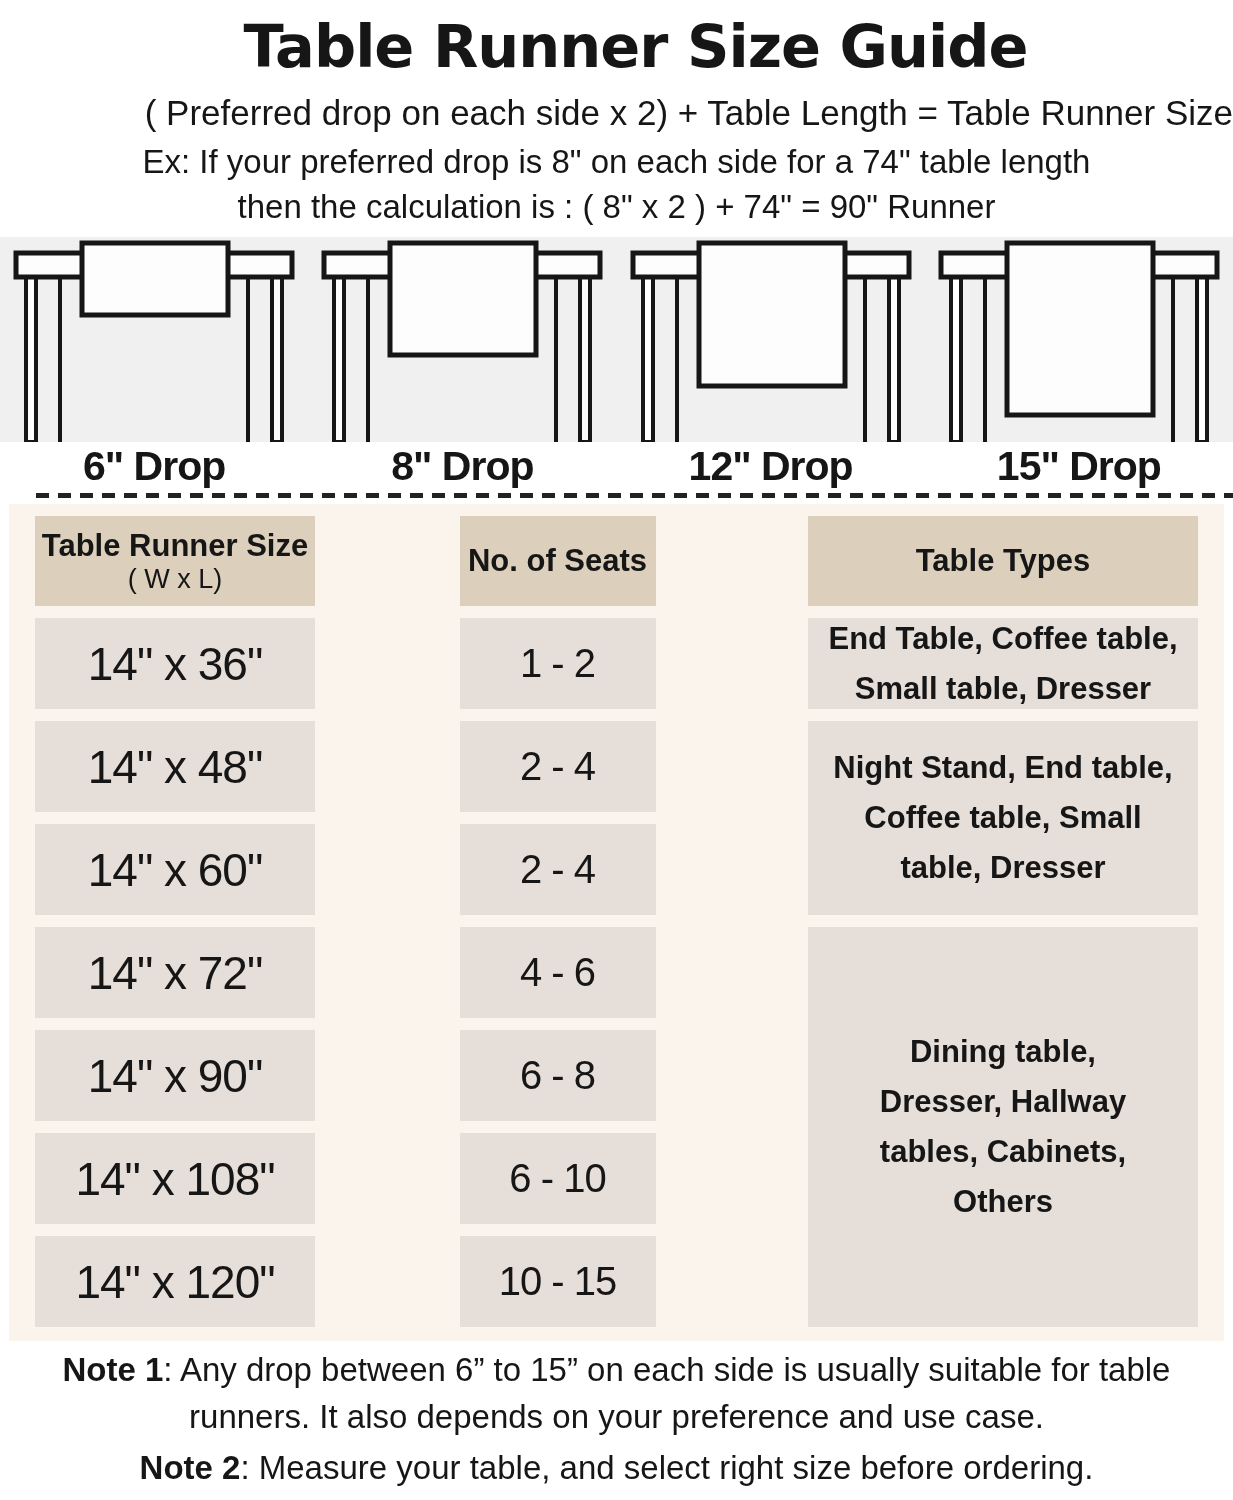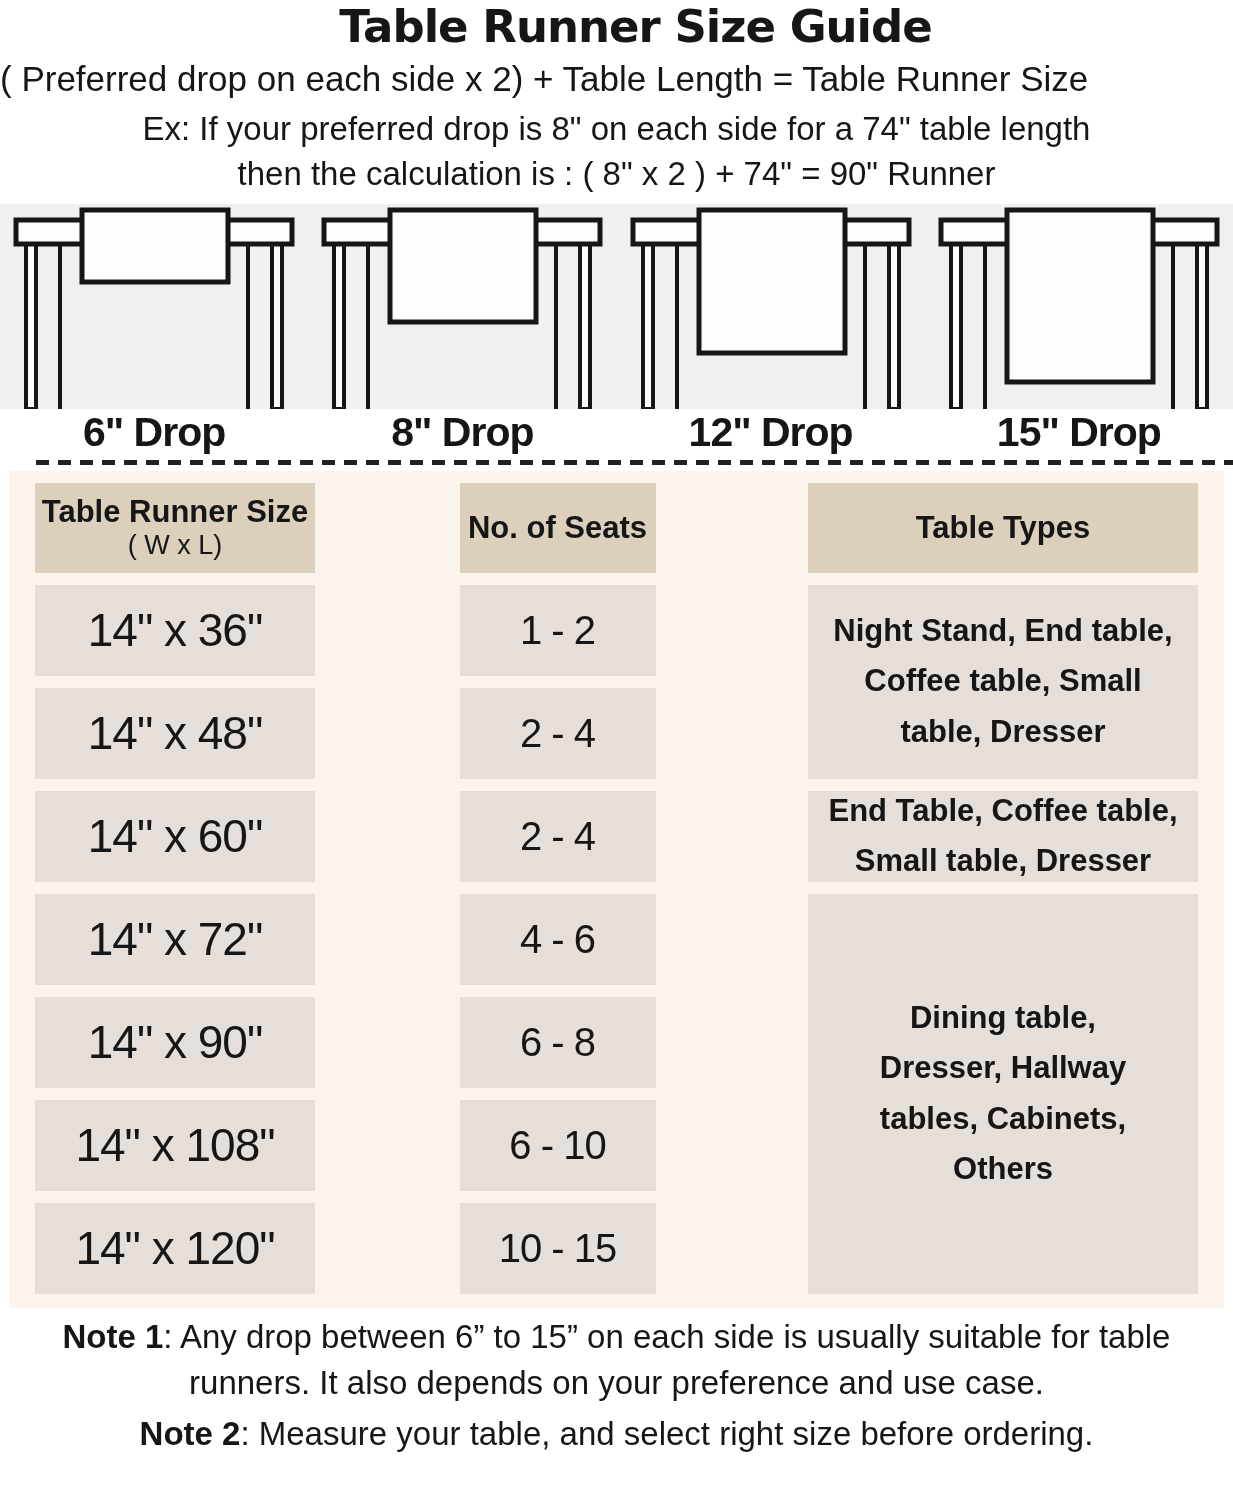--- a/index.html
+++ b/index.html
@@ -2,25 +2,25 @@
 <html><head>
 <meta charset="utf-8">
 <style>
   html,body{margin:0;padding:0;background:#ffffff;}
   .page{
     position:relative;width:1233px;height:1500px;overflow:hidden;
     background:#ffffff;color:#161616;
     font-family:"Liberation Sans", sans-serif;
   }
   .title{
-    margin:0;padding-top:2px;text-align:center;
+    margin:12px;padding-top:2px;text-align:center;
     font-family:"DejaVu Sans", sans-serif;
-    font-size:45px;font-weight:bold;letter-spacing:-1px;line-height:1.12;padding-left:38px;
+    font-size:59px;font-weight:bold;letter-spacing:-1px;line-height:1.12;padding-left:38px;
   }
-  .formula{margin:6px 0 0;text-align:left;font-size:35px;line-height:1.18;}
+  .formula{margin:6px 0 0;text-align:right;font-size:35px;line-height:1.18;}
   .ex{margin:10px 0 0;text-align:center;font-size:33px;line-height:1.18;}
   .ex2{margin-top:6px;}
   .illos{
     margin-top:10px;height:205px;background:#f0f0f0;
     display:flex;justify-content:space-between;padding:0 2px;box-sizing:border-box;
   }
   .illo{width:304px;height:205px;}
   .drop-labels{display:flex;height:48px;align-items:center;}
   .drop-label{flex:1;text-align:center;font-size:41px;font-weight:bold;letter-spacing:-1px;}
   .dashed{
@@ -137,25 +137,25 @@
         <div class="cell data">2 - 4</div>
         <div class="cell data">4 - 6</div>
         <div class="cell data">6 - 8</div>
         <div class="cell data">6 - 10</div>
         <div class="cell data">10 - 15</div>
       </div>
     <div class="col col-types" id="colTypes">
       <div class="cell head">
         <div class="head-title">Table Types</div>
       </div>
-    <div class="cell type-cell" style="height: 194px;">Night Stand, End table,
+    <div class="cell type-cell" style="height: 91px;">End Table, Coffee table,
+Small table, Dresser</div>
+        <div class="cell type-cell" style="height: 194px;">Night Stand, End table,
 Coffee table, Small
 table, Dresser</div>
-        <div class="cell type-cell" style="height: 91px;">End Table, Coffee table,
-Small table, Dresser</div>
         <div class="cell type-cell" style="height: 400px;">Dining table,
 Dresser, Hallway
 tables, Cabinets,
 Others</div>
       </div>
   </div>
 
   <div class="notes">
     <p class="note"><strong>Note 1</strong><span>: Any drop between 6” to 15” on each side is usually suitable for table runners. It also depends on your preference and use case.</span></p>
     <p class="note"><strong>Note 2</strong><span>: Measure your table, and select right size before ordering.</span></p>

